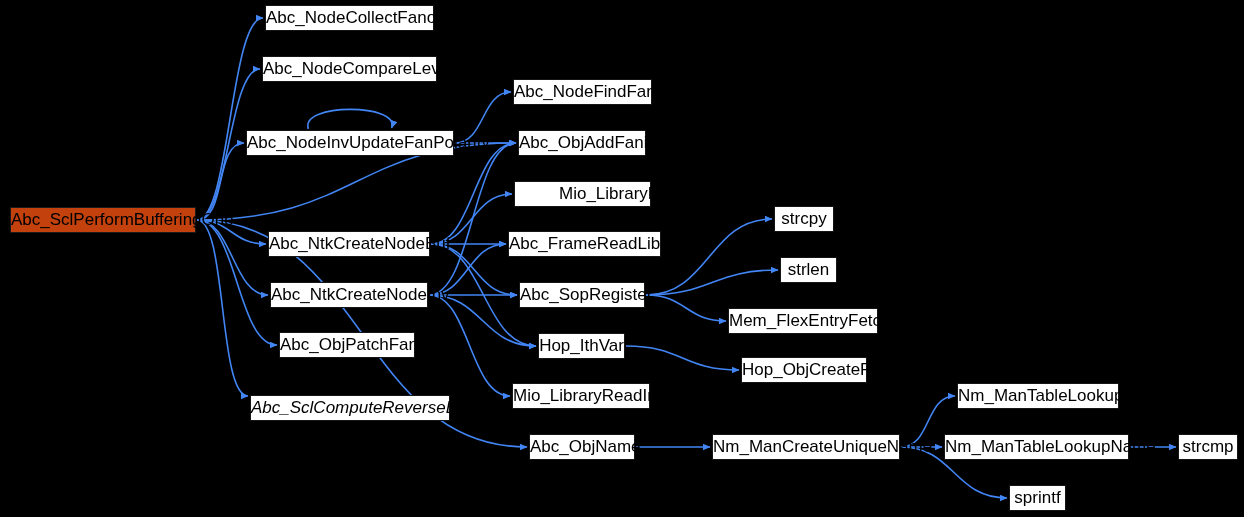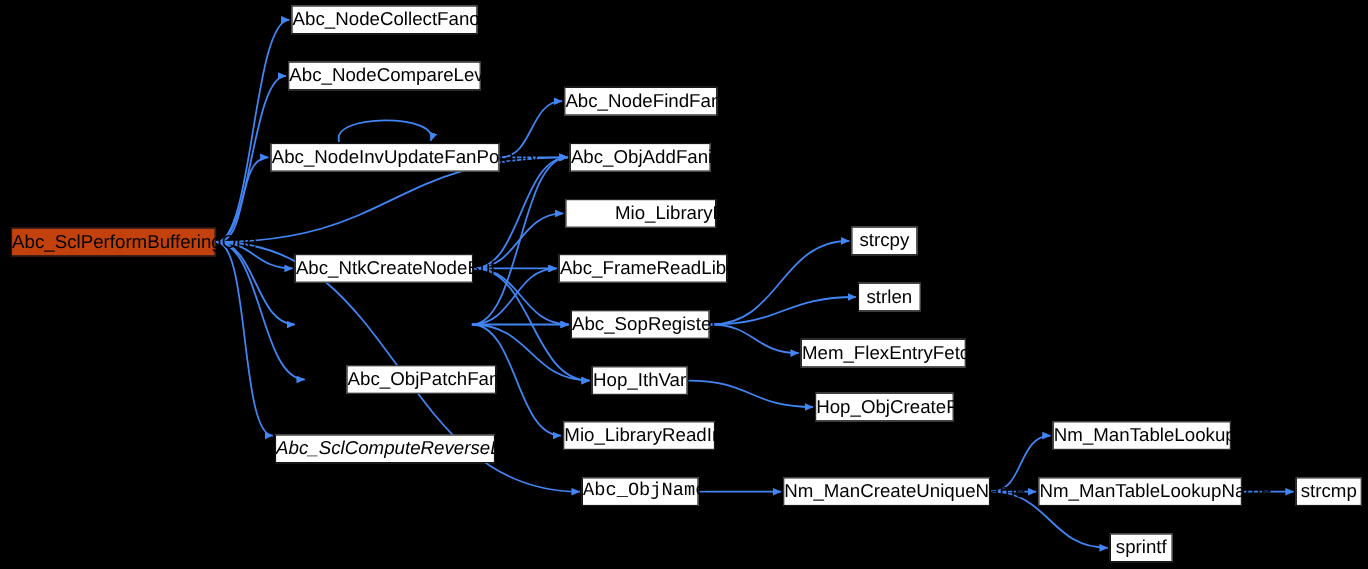--- a/index.html
+++ b/index.html
@@ -95,29 +95,30 @@
   <div id="nodes">
       <div class="node main" style="left: 10px; top: 207px; width: 186px;">Abc_SclPerformBufferingOne</div>
       <div class="node" style="left: 265px; top: 5px; width: 169px;">Abc_NodeCollectFanouts</div>
       <div class="node" style="left: 262px; top: 56px; width: 175px;">Abc_NodeCompareLevels</div>
       <div class="node" style="left: 246px; top: 130px; width: 208px;">Abc_NodeInvUpdateFanPolarity</div>
       <div class="node" style="left: 513px; top: 79px; width: 139px;">Abc_NodeFindFanin</div>
       <div class="node" style="left: 518px; top: 130px; width: 128px;">Abc_ObjAddFanin</div>
       <div class="node" style="left: 514px; top: 181px; width: 137px; padding-left: 44px;">Mio_LibraryReadBuf</div>
       <div class="node" style="left: 268px; top: 231px; width: 162px;">Abc_NtkCreateNodeBuf</div>
       <div class="node" style="left: 508px; top: 231px; width: 153px;">Abc_FrameReadLibGen</div>
+      <div class="node" style="left: 270px; top: 282px; width: 158px;">Abc_NtkCreateNodeInv</div>
       <div class="node" style="left: 519px; top: 282px; width: 126px;">Abc_SopRegister</div>
       <div class="node" style="left: 774px; top: 206px; width: 60px;">strcpy</div>
       <div class="node" style="left: 780px; top: 257px; width: 57px;">strlen</div>
       <div class="node" style="left: 728px; top: 308px; width: 150px;">Mem_FlexEntryFetch</div>
       <div class="node" style="left: 538px; top: 333px; width: 87px;">Hop_IthVar</div>
       <div class="node" style="left: 741px; top: 357px; width: 126px;">Hop_ObjCreatePi</div>
-      <div class="node" style="left: 279px; top: 332px; width: 136px; margin-left: 36px;">Abc_ObjPatchFanin</div>
+      <div class="node" style="left: 279px; top: 332px; width: 136px;">Abc_ObjPatchFanin</div>
       <div class="node" style="left: 512px; top: 383px; width: 138px;">Mio_LibraryReadInv</div>
       <div class="node" style="left: 250px; top: 395px; width: 200px; font-style: italic;">Abc_SclComputeReverseLevel</div>
-      <div class="node" style="left: 529px; top: 434px; width: 106px; font-family: Liberation Mono, monospace;">Abc_ObjName</div>
+      <div class="node" style="left: 529px; top: 434px; width: 106px;">Abc_ObjName</div>
       <div class="node" style="left: 712px; top: 434px; width: 188px;">Nm_ManCreateUniqueName</div>
       <div class="node" style="left: 957px; top: 383px; width: 162px;">Nm_ManTableLookupId</div>
       <div class="node" style="left: 944px; top: 434px; width: 185px;">Nm_ManTableLookupName</div>
       <div class="node" style="left: 1178px; top: 434px; width: 60px;">strcmp</div>
       <div class="node" style="left: 1009px; top: 485px; width: 57px;">sprintf</div>
     </div>
 </div>
 
 </body></html>

